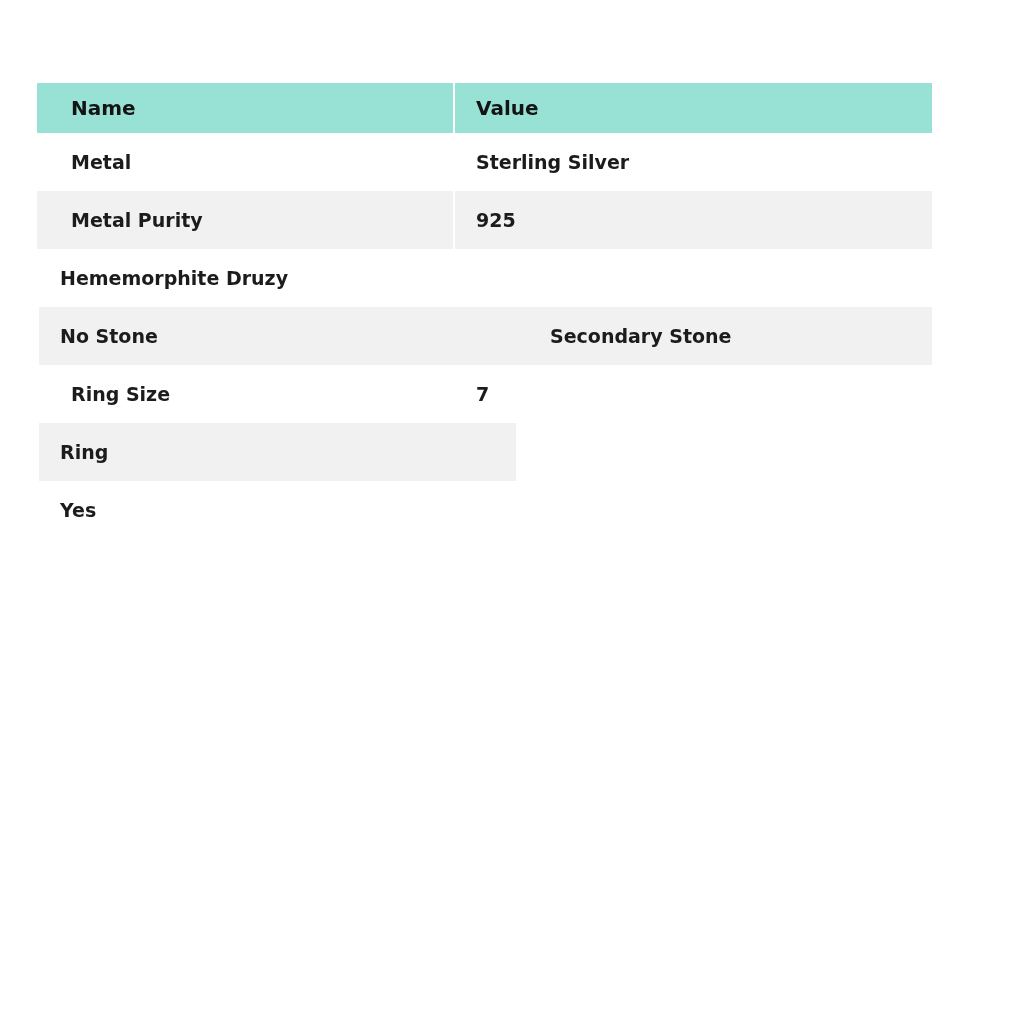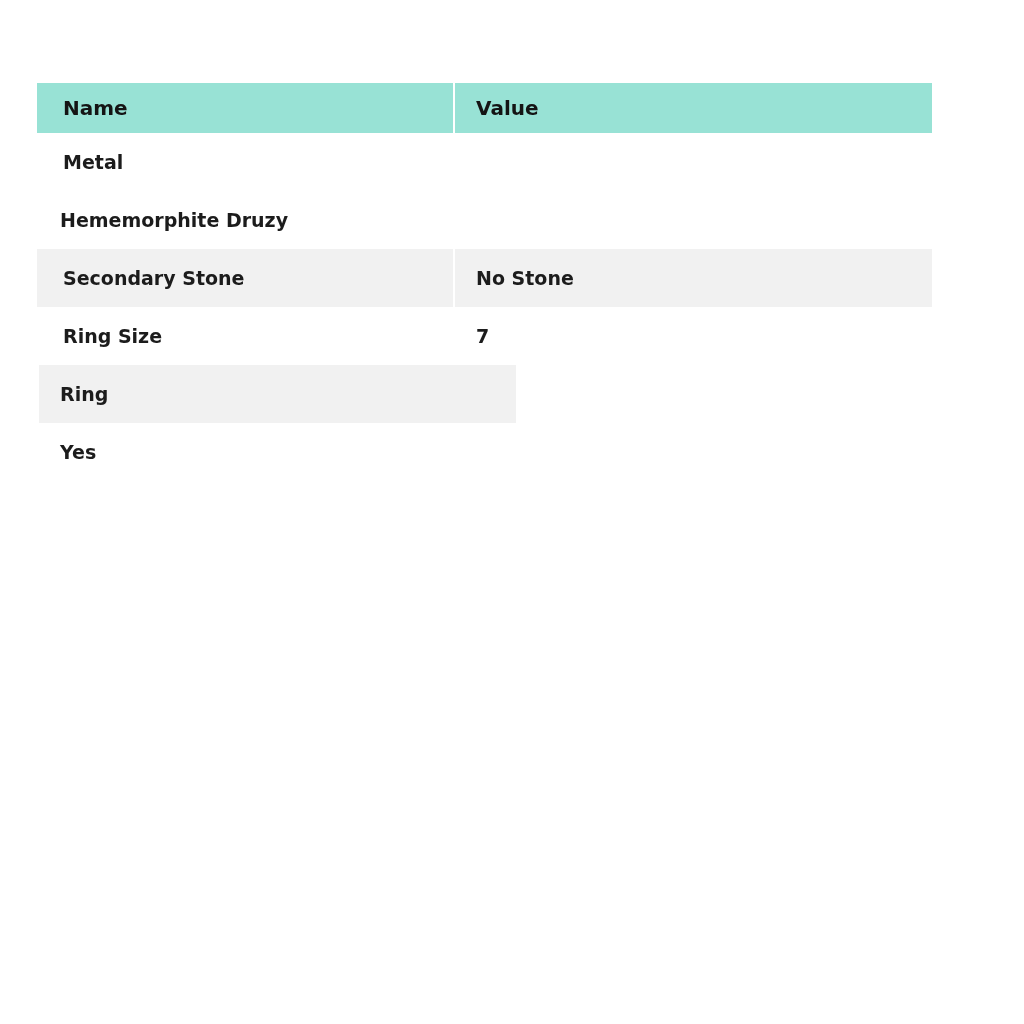--- a/index.html
+++ b/index.html
@@ -30,21 +30,21 @@
   }
   .cell {
     display: flex;
     align-items: center;
     box-sizing: border-box;
     overflow: hidden;
     white-space: nowrap;
   }
   .name-col {
     width: 416px;
-    padding-left: 26px;
+    padding-left: 34px;
   }
   
   .value-col {
     width: 477px;
     margin-left: 2px;
     padding-left: 21px;
   }
   .thead .cell {
     background: var(--header-bg);
     font-size: 20px;
@@ -66,29 +66,35 @@
 <body>
 
 <div class="attr-table">
   <div class="tr thead">
     <div class="cell name-col">Name</div>
     <div class="cell value-col">Value</div>
   </div>
   <div id="table-body">
       <div class="tr row plain">
     <div class="cell name-col">Metal</div>
+    <div class="cell value-col">Sterling Silver</div>
+
+</div>
+      <div class="tr row alt">
+    <div class="cell name-col">Metal Purity</div>
+    <div class="cell value-col">925</div>
 
 </div>
       <div class="tr row plain">
     <div class="cell value-col">Hememorphite Druzy</div>
 
 </div>
       <div class="tr row alt">
+    <div class="cell value-col">No Stone</div>
     <div class="cell name-col">Secondary Stone</div>
-    <div class="cell value-col">No Stone</div>
 
 </div>
       <div class="tr row plain">
     <div class="cell name-col">Ring Size</div>
     <div class="cell value-col">7</div>
 
 </div>
       <div class="tr row alt">
     <div class="cell value-col">Ring</div>
 

